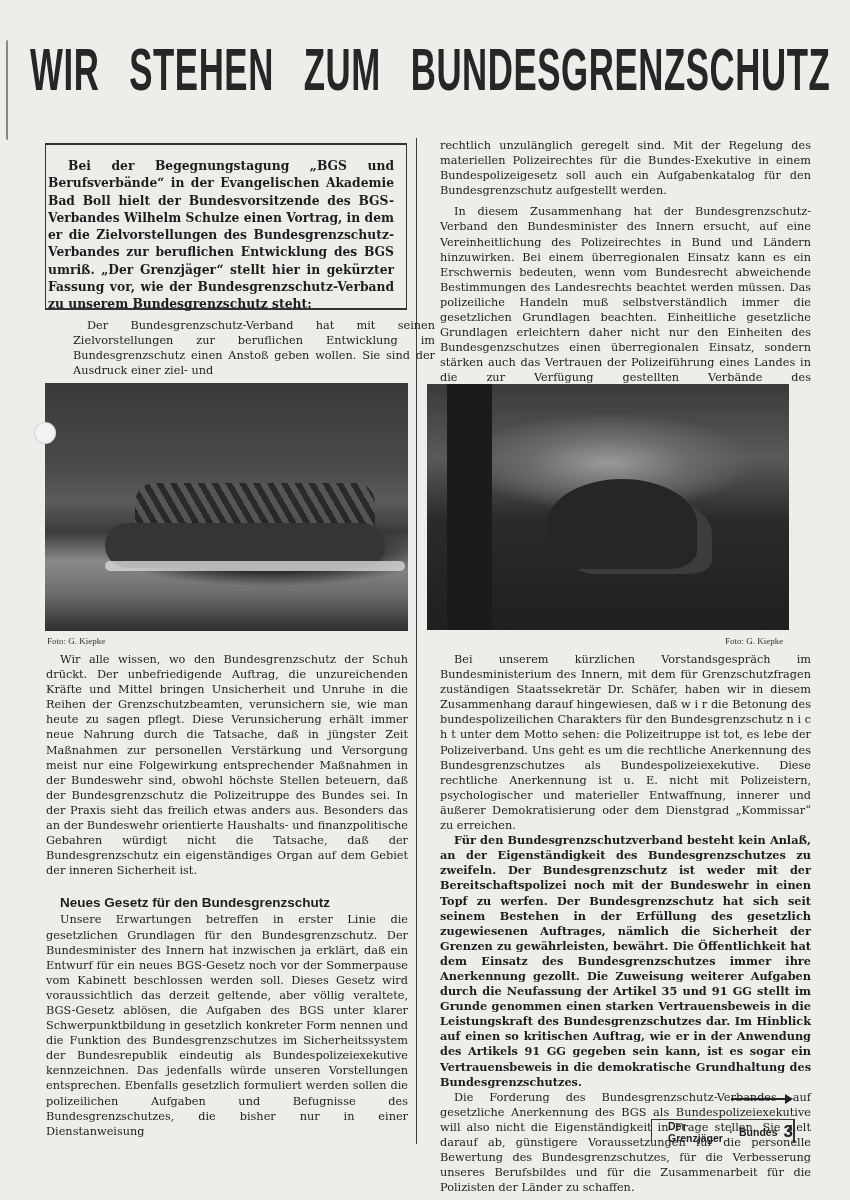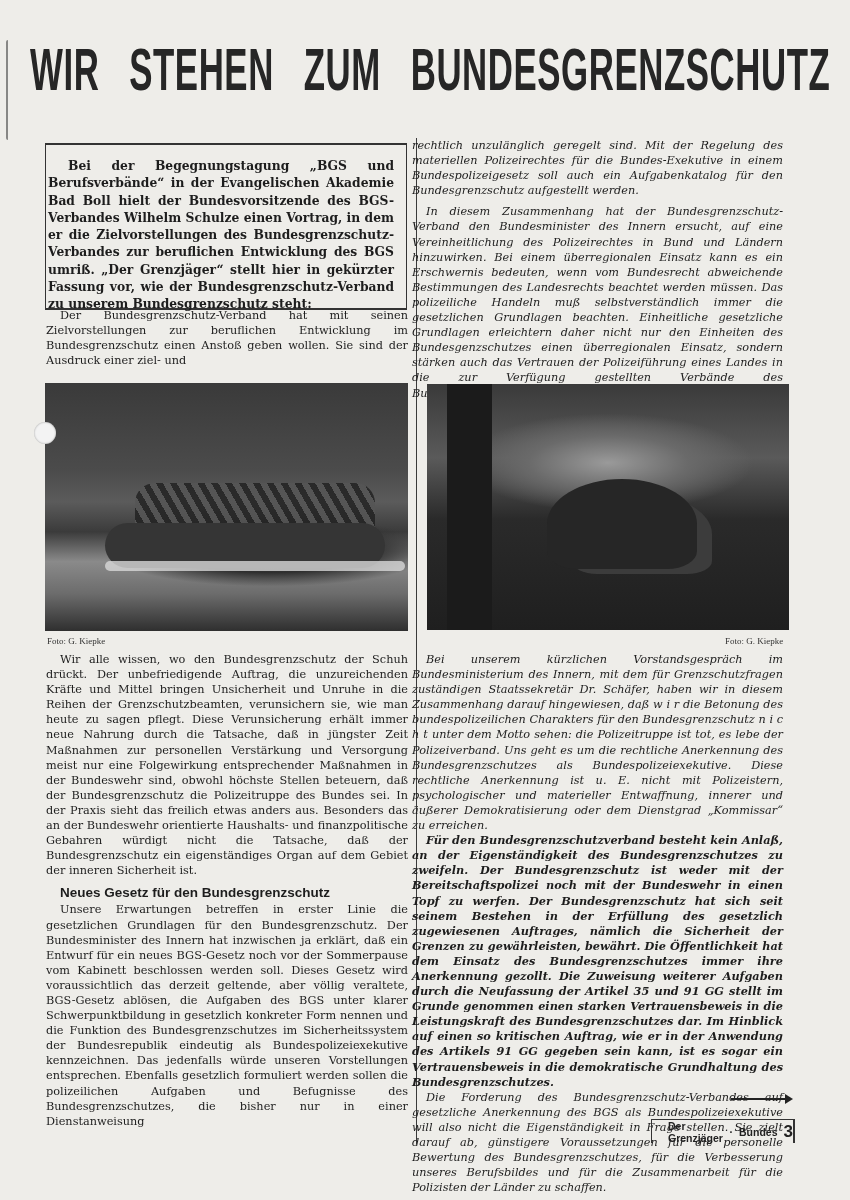--- a/index.html
+++ b/index.html
@@ -19,21 +19,21 @@
     font-size: 60px; line-height: 60px; color: #262626;
     letter-spacing: 1px;
     transform: scaleX(0.58); transform-origin: left top;
     white-space: nowrap;
   }
   .title-inner { display: inline-block; width: 1380px; text-align: justify; text-align-last: justify; }
   .col { position: absolute; font-size: 11.3px; line-height: 15.1px; text-align: justify; }
   .col p { margin: 0; text-indent: 14px; }
   .col p.gap { margin-top: 6px; }
   .col-left { left: 46px; width: 362px; }
-  .col-right { left: 412px; width: 371px; font-style: italic; }
+  .col-right { left: 440px; width: 371px; }
   .vrule { position: absolute; left: 416px; top: 138px; width: 1px; height: 1006px; background: #3a3a3a; }
   .lead-box {
     position: absolute; left: 45px; top: 143px; width: 362px; height: 167px;
     border-top: 2px solid #333; border-left: 1px solid #333; border-right: 1px solid #333; border-bottom: 2px solid #333;
     box-sizing: border-box; padding: 12px 12px 0 2px;
   }
   .lead-text { font-weight: bold; font-size: 12.3px; line-height: 17.3px; text-align: justify; margin: 0; text-indent: 20px; }
   .photo { position: absolute; overflow: hidden; }
   .photo-1 { left: 45px; top: 383px; width: 363px; height: 248px;
     background:
@@ -76,35 +76,35 @@
 <div class="title">
   <span class="title-inner">WIR STEHEN ZUM BUNDESGRENZSCHUTZ</span>
 </div>
 
 <div class="lead-box">
   <p class="lead-text">Bei der Begegnungstagung „BGS und Berufsverbände“ in der Evangelischen Akademie Bad Boll hielt der Bundesvorsitzende des BGS-Verbandes Wilhelm Schulze einen Vortrag, in dem er die Zielvorstellungen des Bundesgrenzschutz-Verbandes zur beruflichen Entwicklung des BGS umriß. „Der Grenzjäger“ stellt hier in gekürzter Fassung vor, wie der Bundesgrenzschutz-Verband zu unserem Bundesgrenzschutz steht:</p>
 </div>
 
 <div class="vrule"></div>
 
-<div class="col col-left" style="top:308px;">
+<div class="col col-left" style="top:318px;margin-left:27px;">
   <p>Der Bundesgrenzschutz-Verband hat mit seinen Zielvorstellungen zur beruflichen Entwicklung im Bundesgrenzschutz einen Anstoß geben wollen. Sie sind der Ausdruck einer ziel- und</p>
 </div>
 
 <div class="photo photo-1">
   <div class="crew"></div>
   <div class="boat"></div>
   <div class="wake"></div>
 </div>
 <div class="punch-hole"></div>
 <div class="credit credit-1">Foto: G. Kiepke</div>
 
 <div class="col col-left" style="top:652px;">
   <p>Wir alle wissen, wo den Bundesgrenzschutz der Schuh drückt. Der unbefriedigende Auftrag, die unzureichenden Kräfte und Mittel bringen Unsicherheit und Unruhe in die Reihen der Grenzschutzbeamten, verunsichern sie, wie man heute zu sagen pflegt. Diese Verunsicherung erhält immer neue Nahrung durch die Tatsache, daß in jüngster Zeit Maßnahmen zur personellen Verstärkung und Versorgung meist nur eine Folgewirkung entsprechender Maßnahmen in der Bundeswehr sind, obwohl höchste Stellen beteuern, daß der Bundesgrenzschutz die Polizeitruppe des Bundes sei. In der Praxis sieht das freilich etwas anders aus. Besonders das an der Bundeswehr orientierte Haushalts- und finanzpolitische Gebahren würdigt nicht die Tatsache, daß der Bundesgrenzschutz ein eigenständiges Organ auf dem Gebiet der inneren Sicherheit ist.</p>
-  <p class="gap" style="margin-top:6px;"><span class="subhead">Neues Gesetz für den Bundesgrenzschutz</span></p>
+  <p class="gap" style="margin-top:16px;"><span class="subhead">Neues Gesetz für den Bundesgrenzschutz</span></p>
   <p>Unsere Erwartungen betreffen in erster Linie die gesetzlichen Grundlagen für den Bundesgrenzschutz. Der Bundesminister des Innern hat inzwischen ja erklärt, daß ein Entwurf für ein neues BGS-Gesetz noch vor der Sommerpause vom Kabinett beschlossen werden soll. Dieses Gesetz wird voraussichtlich das derzeit geltende, aber völlig veraltete, BGS-Gesetz ablösen, die Aufgaben des BGS unter klarer Schwerpunktbildung in gesetzlich konkreter Form nennen und die Funktion des Bundesgrenzschutzes im Sicherheitssystem der Bundesrepublik eindeutig als Bundespolizeiexekutive kennzeichnen. Das jedenfalls würde unseren Vorstellungen entsprechen. Ebenfalls gesetzlich formuliert werden sollen die polizeilichen Aufgaben und Befugnisse des Bundesgrenzschutzes, die bisher nur in einer Dienstanweisung</p>
 </div>
 
 <div class="col col-right" style="top:138px;">
   <p style="text-indent:0">rechtlich unzulänglich geregelt sind. Mit der Regelung des materiellen Polizeirechtes für die Bundes-Exekutive in einem Bundespolizeigesetz soll auch ein Aufgabenkatalog für den Bundesgrenzschutz aufgestellt werden.</p>
   <p class="gap">In diesem Zusammenhang hat der Bundesgrenzschutz-Verband den Bundesminister des Innern ersucht, auf eine Vereinheitlichung des Polizeirechtes in Bund und Ländern hinzuwirken. Bei einem überregionalen Einsatz kann es ein Erschwernis bedeuten, wenn vom Bundesrecht abweichende Bestimmungen des Landesrechts beachtet werden müssen. Das polizeiliche Handeln muß selbstverständlich immer die gesetzlichen Grundlagen beachten. Einheitliche gesetzliche Grundlagen erleichtern daher nicht nur den Einheiten des Bundesgenzschutzes einen überregionalen Einsatz, sondern stärken auch das Vertrauen der Polizeiführung eines Landes in die zur Verfügung gestellten Verbände des Bundesgrenzschutzes.</p>
 </div>
 
 <div class="photo photo-2">
   <div class="trunk"></div>

